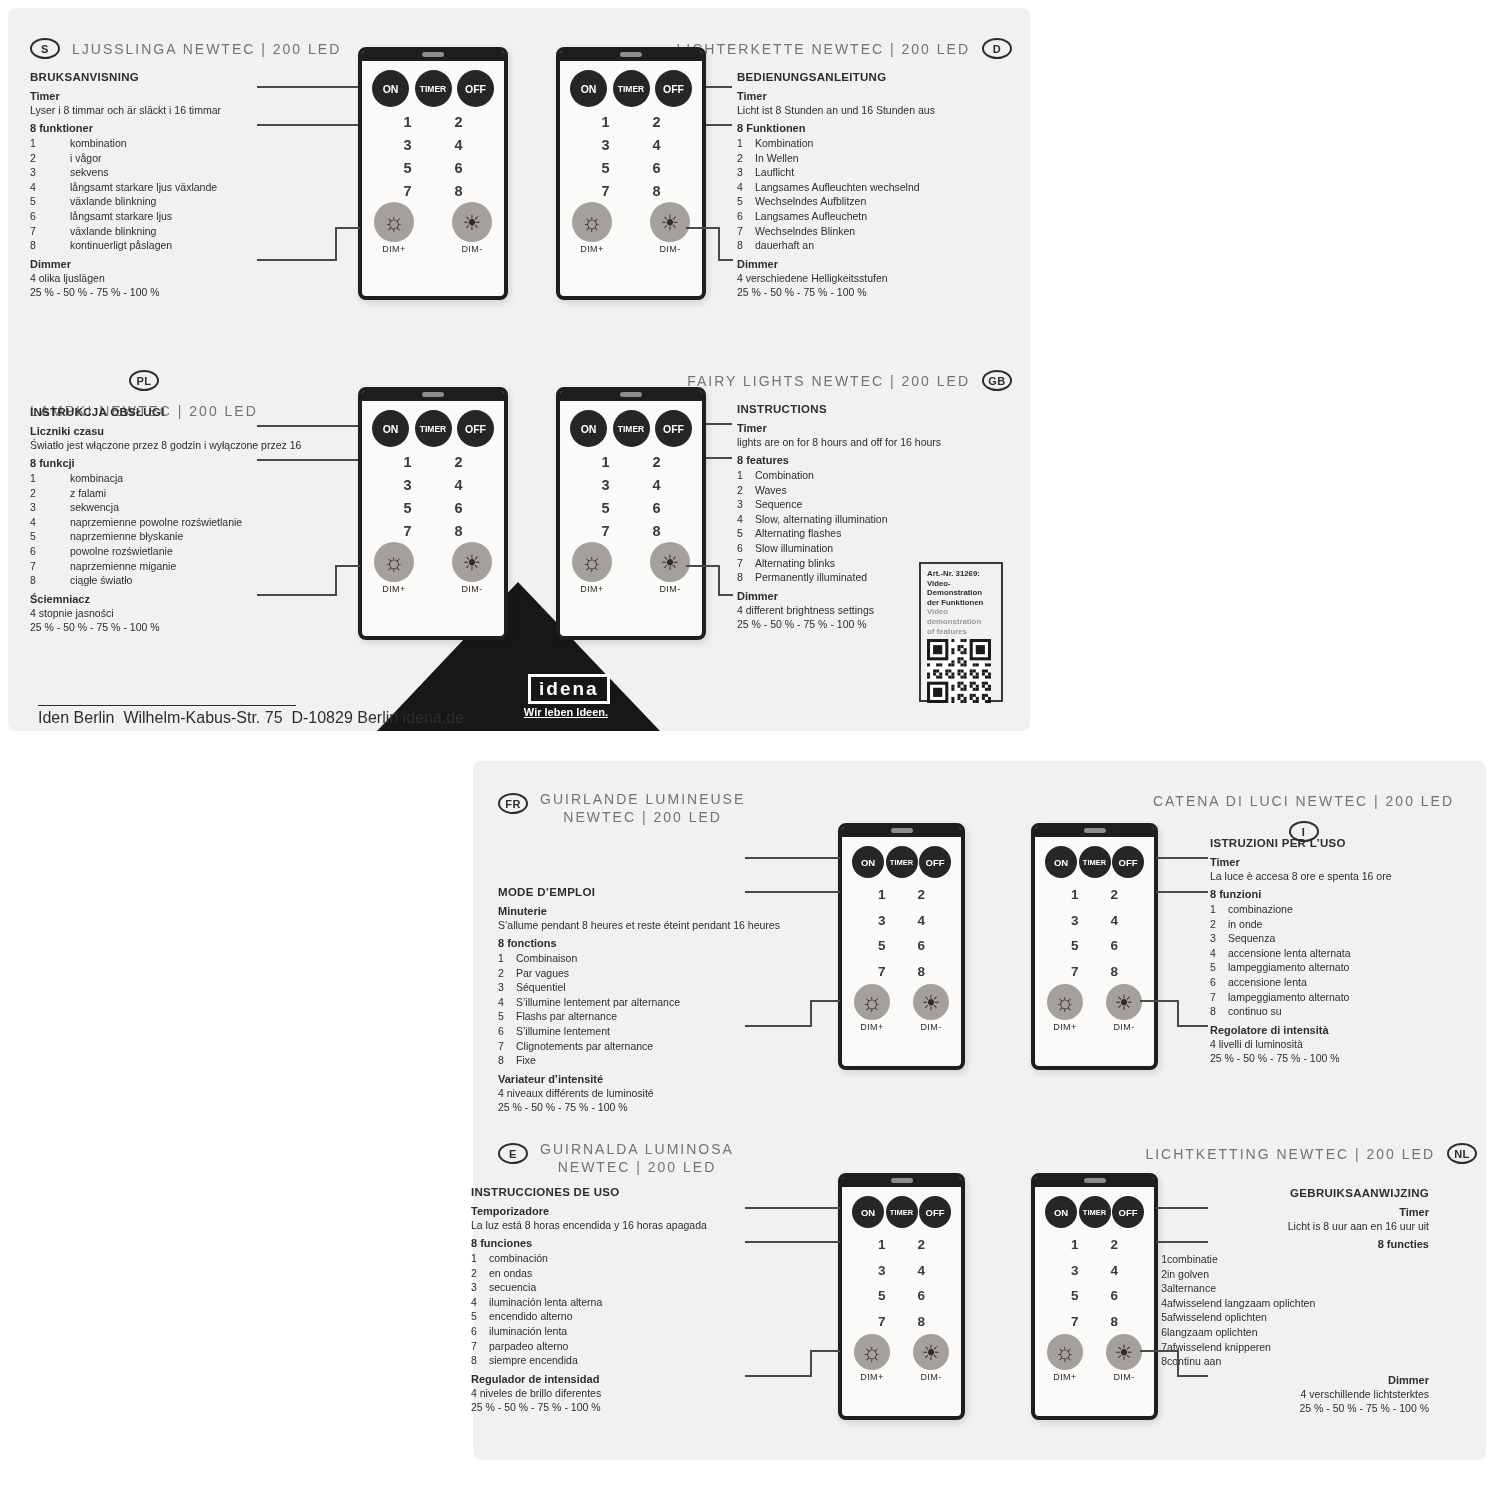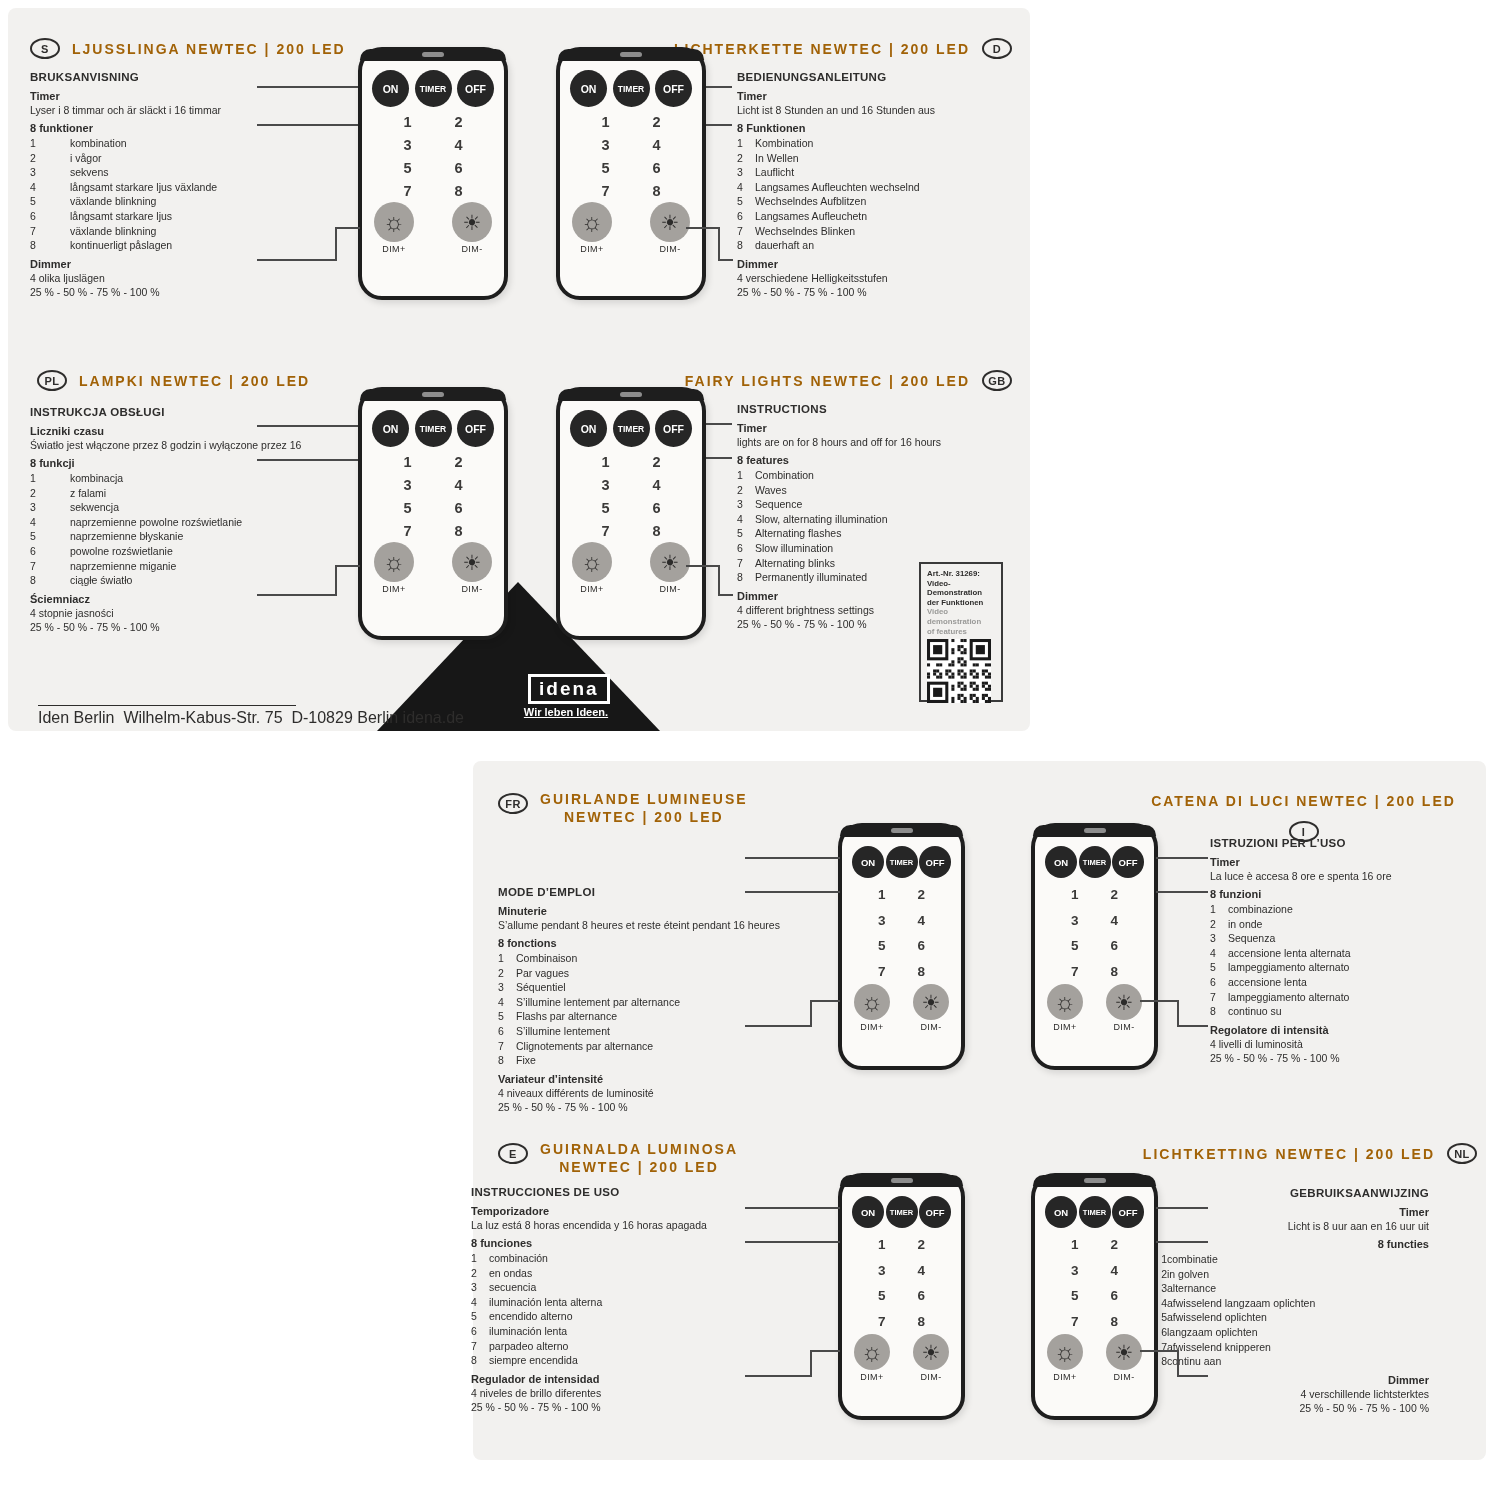--- a/index.html
+++ b/index.html
@@ -9,40 +9,40 @@
   .card{position:absolute;background:#f2f1ef;border-radius:8px;}
   .card-top{left:8px;top:8px;width:1022px;height:723px;}
   .card-bot{left:473px;top:761px;width:1013px;height:699px;}
 
   
   .title-row{position:absolute;display:flex;align-items:center;gap:12px;white-space:nowrap;}
   .title-row.right{justify-content:flex-end;}
   .badge{display:inline-flex;align-items:center;justify-content:center;
          min-width:30px;height:21px;border:2px solid #2e2d2c;border-radius:50%;
          font-size:11px;font-weight:700;letter-spacing:.5px;padding:0 3px;box-sizing:border-box;}
-  .title{font-size:14px;font-weight:700;letter-spacing:2px;color:#a16207;}
+  .title{font-size:14px;font-weight:400;letter-spacing:2px;color:#737373;}
   .title.two-line{text-align:center;line-height:18px;}
 
   
   .content{position:absolute;}
   .heading{font-size:11.5px;font-weight:700;line-height:14px;margin:0 0 5px 0;letter-spacing:.3px;}
   .sub{font-size:11px;font-weight:700;line-height:14px;margin-top:4px;}
   .body{font-size:10.5px;line-height:14px;}
   .fn-list{margin-top:1px;}
   .fn-row{display:flex;font-size:10.5px;line-height:14.6px;}
   .fn-num{flex:none;width:18px;}
   .wide-num .fn-num{width:40px;}
 
   
   .cl{position:absolute;height:2px;background:#4a4a4a;}
   .clv{position:absolute;width:2px;background:#4a4a4a;}
 
   
   .remote{position:absolute;box-sizing:border-box;background:#fbfaf8;
-          border:4px solid #1e1e1e;border-radius:24px;display:flex;flex-direction:column;
+          border:4px solid #1e1e1e;border-radius:8px;display:flex;flex-direction:column;
           box-shadow:2px 3px 7px rgba(0,0,0,.12);}
   .remote.lg{width:150px;height:253px;}
   .remote.sm{width:127px;height:247px;}
   .r-cap{position:absolute;top:-2px;left:-2px;right:-2px;height:12px;background:#1e1e1e;
          border-radius:20px 20px 3px 3px;}
   .r-cap:after{content:"";position:absolute;top:3px;left:50%;transform:translateX(-50%);
          width:22px;height:5px;background:#8d8d8d;border-radius:3px;}
   .r-power{display:flex;justify-content:space-between;padding:0 10px;margin-top:19px;}
   .r-btn{display:inline-flex;align-items:center;justify-content:center;border-radius:50%;
          background:#262626;color:#fff;font-weight:700;}
@@ -182,21 +182,21 @@
           <div class="fn-row">
             <span class="fn-num">8</span>
             <span class="fn-txt">dauerhaft an</span>
           </div>
         </div>
       <div class="sub">Dimmer</div>
       <div class="body">4 verschiedene Helligkeitsstufen</div>
       <div class="body">25 % - 50 % - 75 % - 100 %</div>
     </div>
 
-    <div class="title-row" style="left:29px;top:362px;">
+    <div class="title-row" style="left:22px;top:362px;flex-direction:column;">
       <span class="badge">PL</span>
       <span class="title">LAMPKI NEWTEC | 200 LED</span>
     </div>
     <div class="content wide-num" style="left:22px;top:397px;width:330px;">
       <div class="heading">INSTRUKCJA OBSŁUGI</div>
       <div class="sub">Liczniki czasu</div>
       <div class="body">Światło jest włączone przez 8 godzin i wyłączone przez 16</div>
       <div class="sub">8 funkcji</div>
       <div class="fn-list">
           <div class="fn-row">

